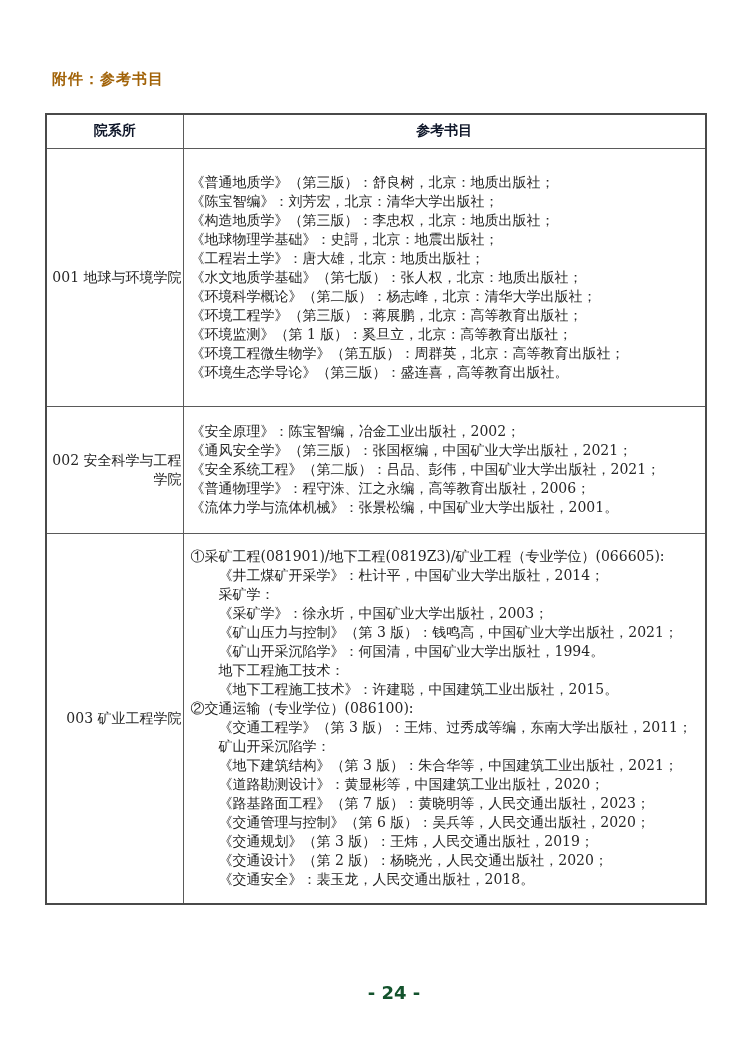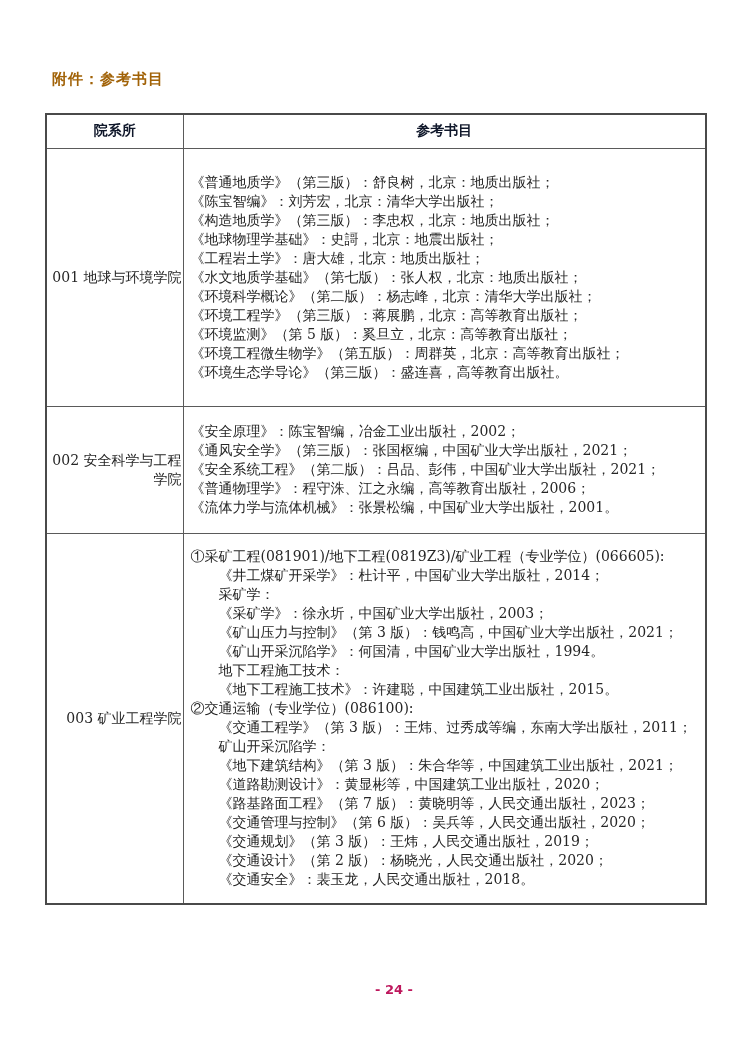--- a/index.html
+++ b/index.html
@@ -62,23 +62,23 @@
     line-height: 19px;
     white-space: nowrap;
   }
   .book-line.ind1 { padding-left: 28px; }
   .page-number {
     position: absolute;
     top: 982px;
     left: 0;
     width: 100%;
     text-align: center;
-    font-size: 13px;
+    font-size: 18px;
     font-weight: bold;
-    color: #be185d;
+    color: #14532d;
     font-family: "DejaVu Sans", "Liberation Sans", sans-serif;
     padding-left: 38px;
   }
 </style>
 </head>
 <body>
 
 <div class="page">
 
   <div class="title">附件：参考书目</div>
@@ -99,21 +99,21 @@
           <td class="dept-cell">001 地球与环境学院</td>
           <td class="books-cell">
             <div class="book-line">《普通地质学》（第三版）：舒良树，北京：地质出版社；</div>
             <div class="book-line">《陈宝智编》：刘芳宏，北京：清华大学出版社；</div>
             <div class="book-line">《构造地质学》（第三版）：李忠权，北京：地质出版社；</div>
             <div class="book-line">《地球物理学基础》：史謌，北京：地震出版社；</div>
             <div class="book-line">《工程岩土学》：唐大雄，北京：地质出版社；</div>
             <div class="book-line">《水文地质学基础》（第七版）：张人权，北京：地质出版社；</div>
             <div class="book-line">《环境科学概论》（第二版）：杨志峰，北京：清华大学出版社；</div>
             <div class="book-line">《环境工程学》（第三版）：蒋展鹏，北京：高等教育出版社；</div>
-            <div class="book-line">《环境监测》（第 5 版）：奚旦立，北京：高等教育出版社；</div>
+            <div class="book-line">《环境监测》（第 1 版）：奚旦立，北京：高等教育出版社；</div>
             <div class="book-line">《环境工程微生物学》（第五版）：周群英，北京：高等教育出版社；</div>
             <div class="book-line">《环境生态学导论》（第三版）：盛连喜，高等教育出版社。</div>
           </td>
         </tr>
         <tr class="r1">
           <td class="dept-cell">002 安全科学与工程学院</td>
           <td class="books-cell">
             <div class="book-line">《安全原理》：陈宝智编，冶金工业出版社，2002；</div>
             <div class="book-line">《通风安全学》（第三版）：张国枢编，中国矿业大学出版社，2021；</div>
             <div class="book-line">《安全系统工程》（第二版）：吕品、彭伟，中国矿业大学出版社，2021；</div>

